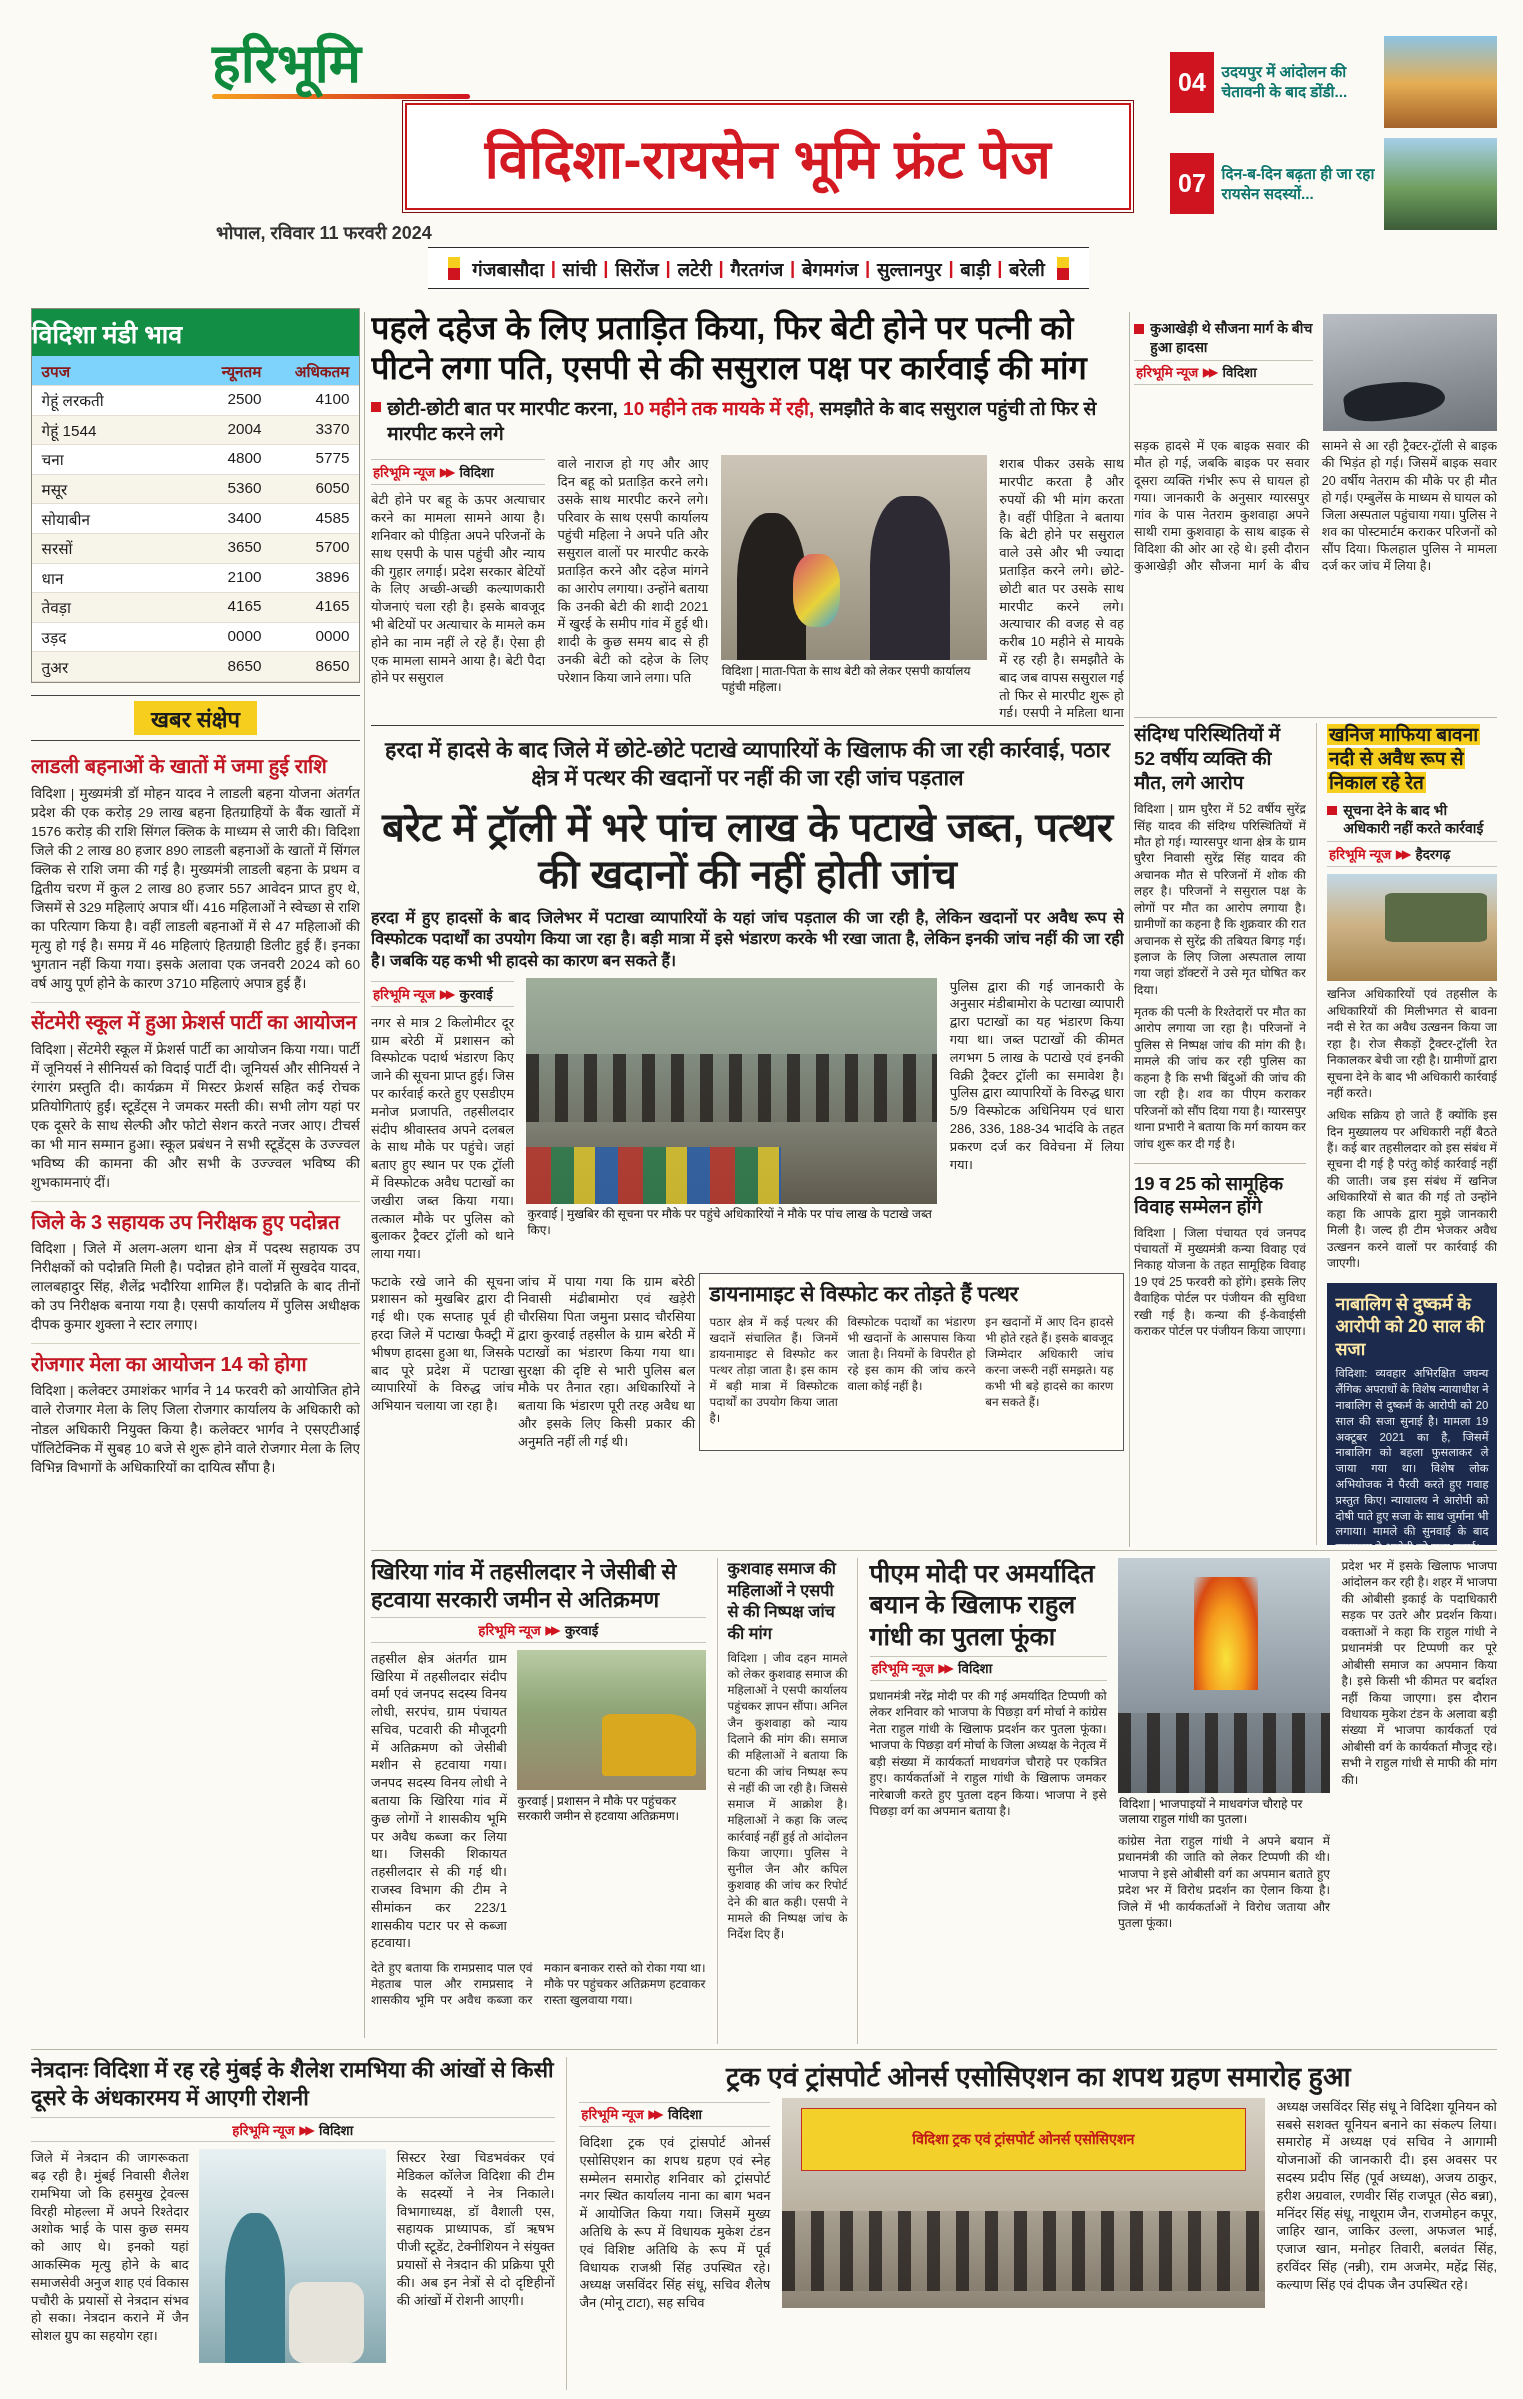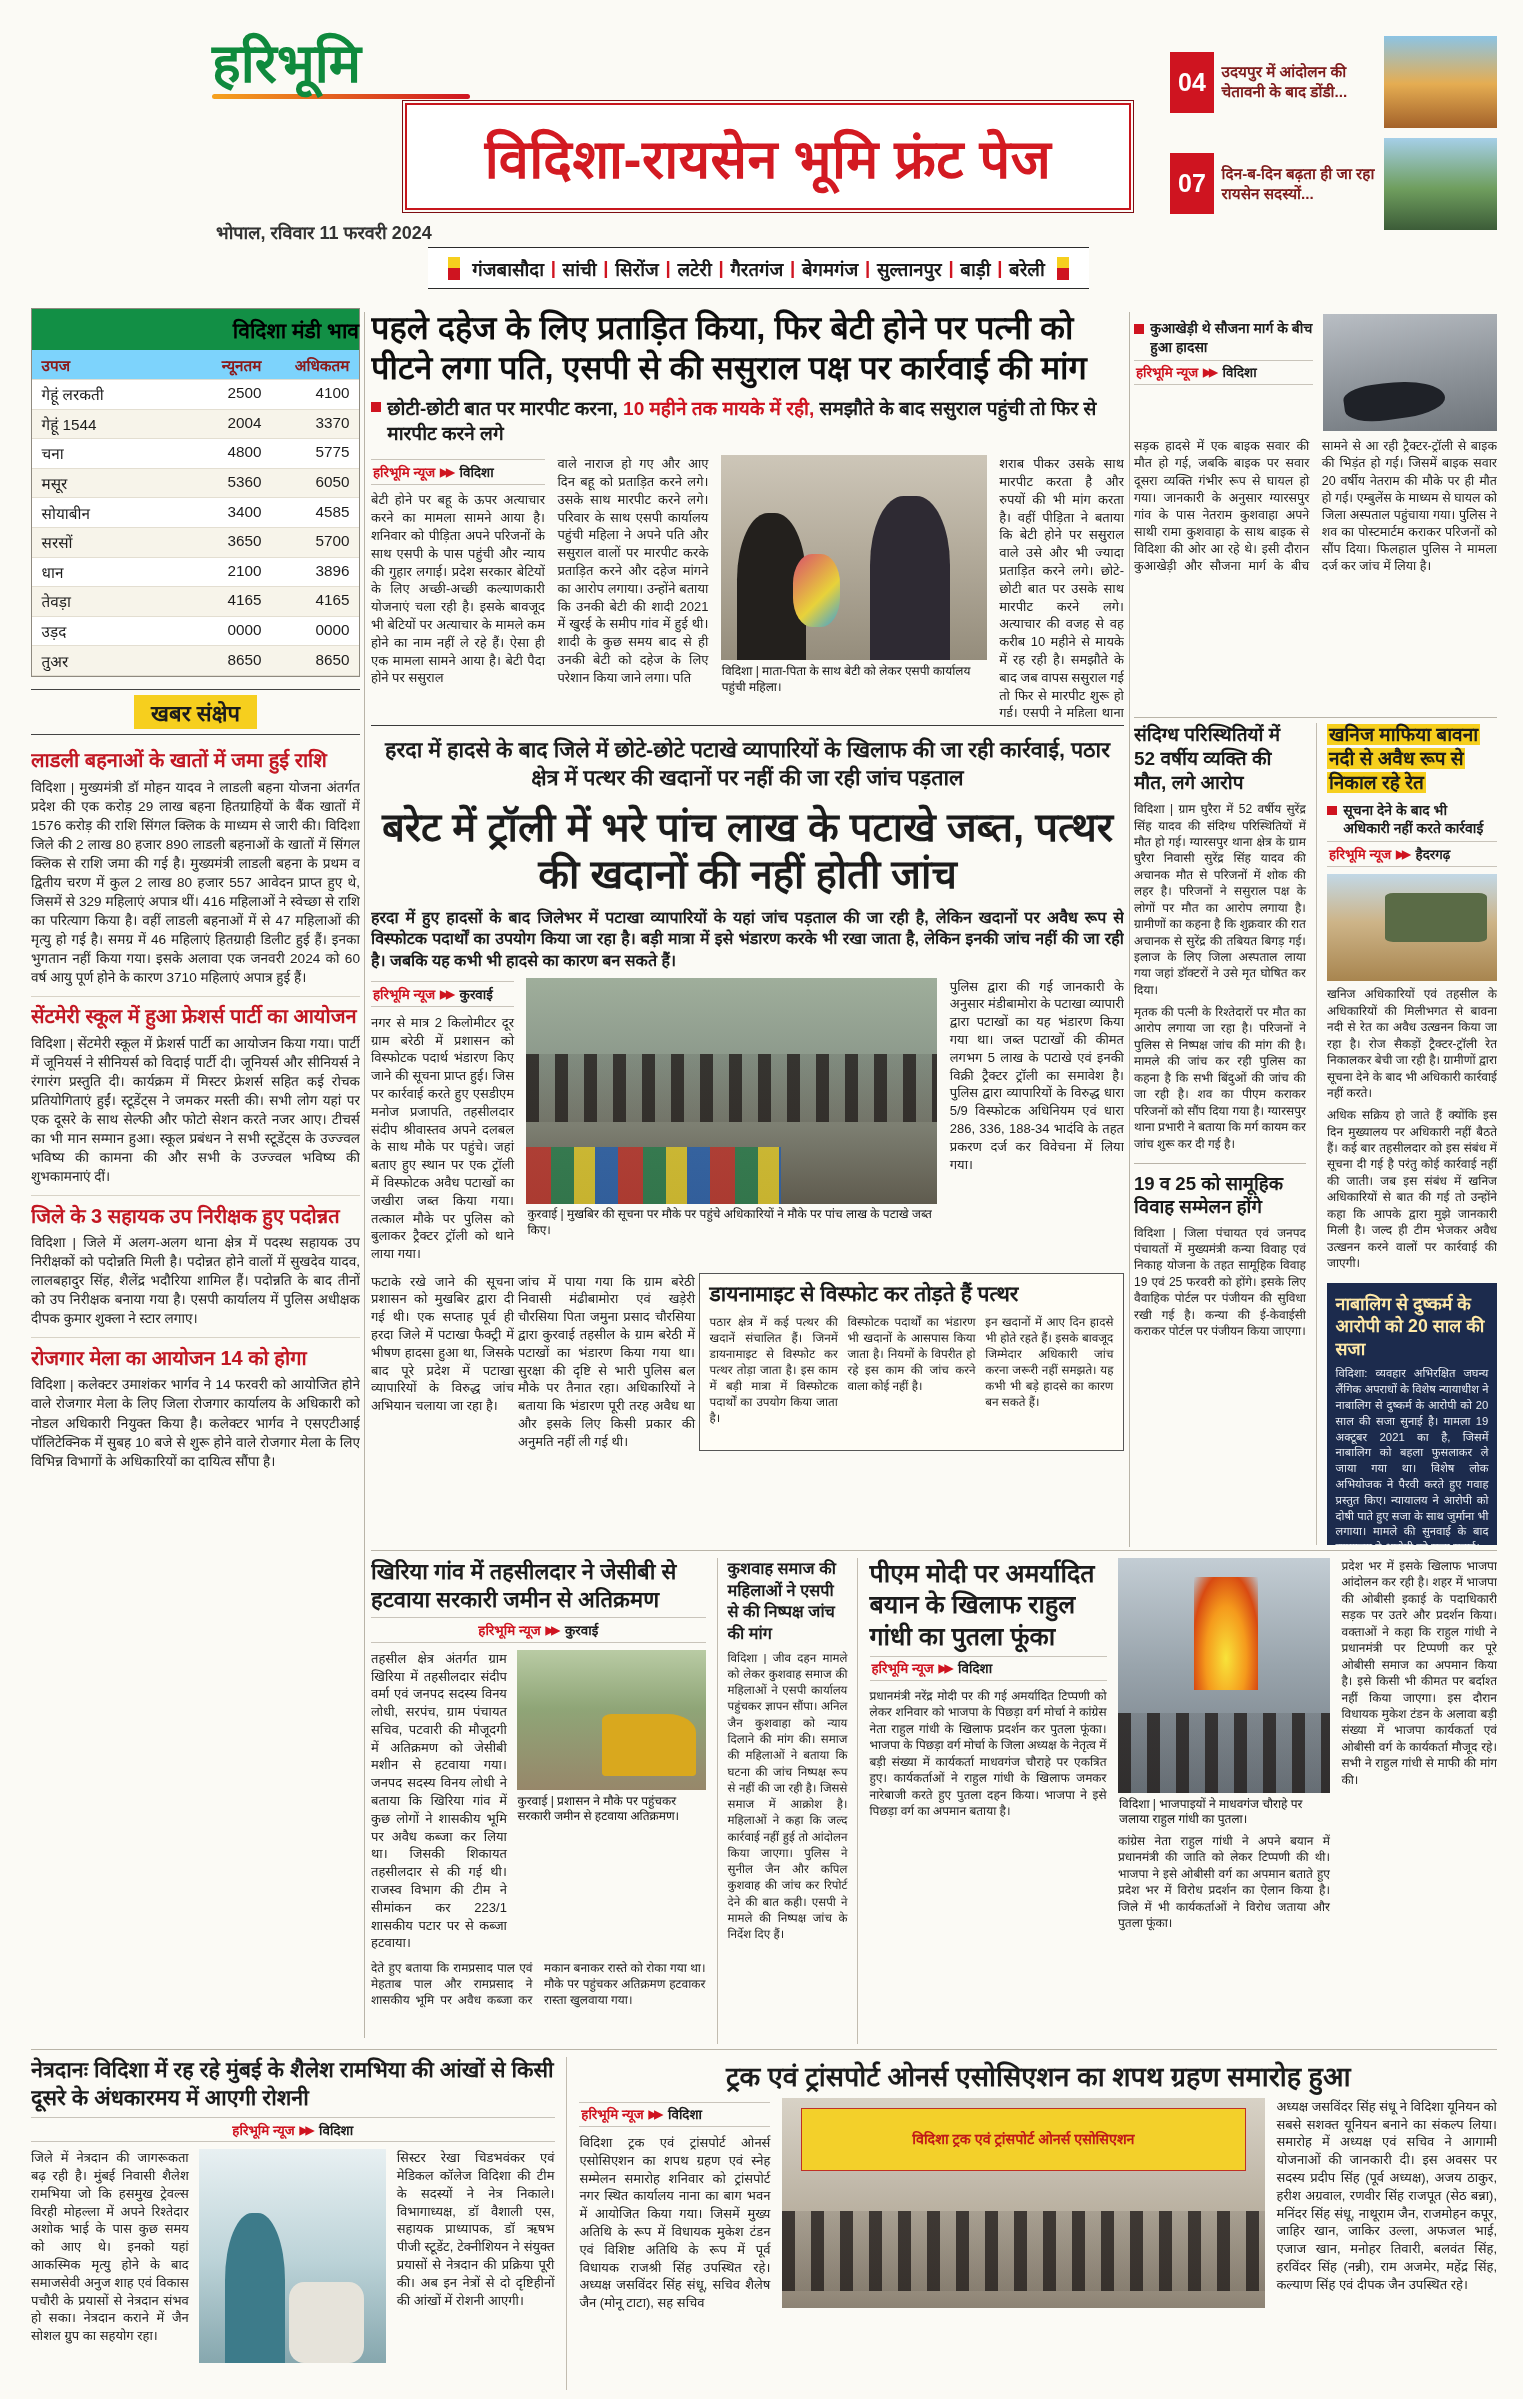--- a/index.html
+++ b/index.html
@@ -10,21 +10,21 @@
   
   #logo{left:212px;top:36px;width:315px}
   #logo .lg{font-size:54px;font-weight:800;color:#0f8a3d;line-height:1}
   #logo .swoosh{height:5.7px;width:82%;margin-top:3.8px;border-radius:3.8px;background:linear-gradient(90deg,#f6a21e,#cf1420)}
   #title-box{left:405px;top:103px;width:726px;height:107px;border:2.9px solid #c8161d;outline:1px solid #7e0d12;outline-offset:2.9px;display:flex;align-items:center;justify-content:center;background:#fff}
   #title-box .t{color:#d31a22;font-size:54px;font-weight:800;letter-spacing:0.5px;white-space:nowrap}
   #dateline{left:216px;top:220px;font-size:18px;font-weight:700;color:#333}
   #teasers{left:1170px;top:35px;width:327px}
   .teaser{display:flex;align-items:center;gap:7.6px;height:94px;margin-bottom:7.6px}
   .tnum{width:44px;height:61px;background:#cf1420;color:#fff;font-size:25px;font-weight:800;display:flex;align-items:center;justify-content:center;flex:none}
-  .ttext{flex:1;font-size:15.3px;font-weight:700;line-height:1.3;color:#7f1d1d}
+  .ttext{flex:1;font-size:15.3px;font-weight:700;line-height:1.3;color:#0f766e}
   .timg{width:113px;height:92px;flex:none}
   .timg.t1{background:linear-gradient(180deg,#8cc4e4 0%,#e5ad52 52%,#a3622a 100%)}
   .timg.t2{background:linear-gradient(180deg,#a5cfe8 0%,#6f9e5e 55%,#3c5c38 100%)}
   #cities{left:428px;top:247px;width:661px;height:42px;display:flex;align-items:center;justify-content:center;border-top:1.9px solid #2b2b2b;border-bottom:1.9px solid #2b2b2b;font-size:18.6px;font-weight:700;background:#fff}
   #cities .city{padding:0 4.8px;white-space:nowrap}
   #cities .pipe{color:#cf1420;font-weight:800;padding:0 1.9px}
   .accent{width:11.5px;height:23px;margin:0 7.6px;flex:none;background:linear-gradient(180deg,#f6cf1e 50%,#cf1420 50%)}
 
   
   .byline{display:flex;align-items:center;gap:4.8px;font-size:13.4px;font-weight:700;border-top:1px solid #c9c4ba;border-bottom:1px solid #c9c4ba;padding:2.9px 1.9px;margin:3.8px 0 6.7px;white-space:nowrap}
@@ -35,21 +35,21 @@
   .cap{font-size:12px;line-height:1.3;color:#111;padding:3.8px 1px 0}
   .redsq{display:inline-block;width:9.6px;height:9.6px;background:#cf1420;margin:4.8px 6.7px 0 0;flex:none}
   .bullet{display:flex;font-size:14px;font-weight:700;line-height:1.3;margin:5.7px 0 1.9px}
   .ph{position:relative;overflow:hidden;width:100%;background:#999}
   .txt,.bodytxt{font-size:13px;line-height:1.37;color:#222;text-align:justify}
   .crowdstrip{position:absolute;left:0;right:0;background:repeating-linear-gradient(90deg,rgba(35,30,28,.82) 0 13.4px,rgba(35,30,28,.12) 13.4px 29px)}
 
   
   #sidebar{left:31px;top:308px;width:329px;height:1736px;overflow:hidden}
   .mandi{border:1px solid #8f8a80;background:#fff}
-  .mandi-title{background:#128f45;color:#000000;text-align:right;font-size:21px;font-weight:800;padding:6.7px 0}
+  .mandi-title{background:#128f45;color:#ffffff;text-align:left;font-size:25px;font-weight:800;padding:6.7px 0}
   .mhead,.mrow{display:flex;padding:4.3px 9.6px;font-size:15.3px;border-bottom:1px solid #e3ded1}
   .mhead{background:#7dd3fc;color:#8a1a1a;font-weight:800}
   .mhead span:first-child,.mrow span:first-child{flex:1.5;text-align:left}
   .mhead span,.mrow span{flex:1;text-align:right}
   .mrow:nth-child(even){background:#f7f4ea}
   .briefs-title{text-align:center;margin:12.4px 0 5.7px;border-top:1.4px solid #444;border-bottom:1.4px solid #444;padding:4.8px 0}
   .briefs-title span{display:inline-block;background:#f6cf1e;padding:1.9px 17px;font-size:22px;font-weight:800}
   .brief{border-top:1px solid #d8d3c7;padding:7.6px 0 8.6px}
   .brief.first{border-top:none}
   .brief h5{color:#c21722;font-size:20px;line-height:1.25;font-weight:800;margin-bottom:4.8px}

